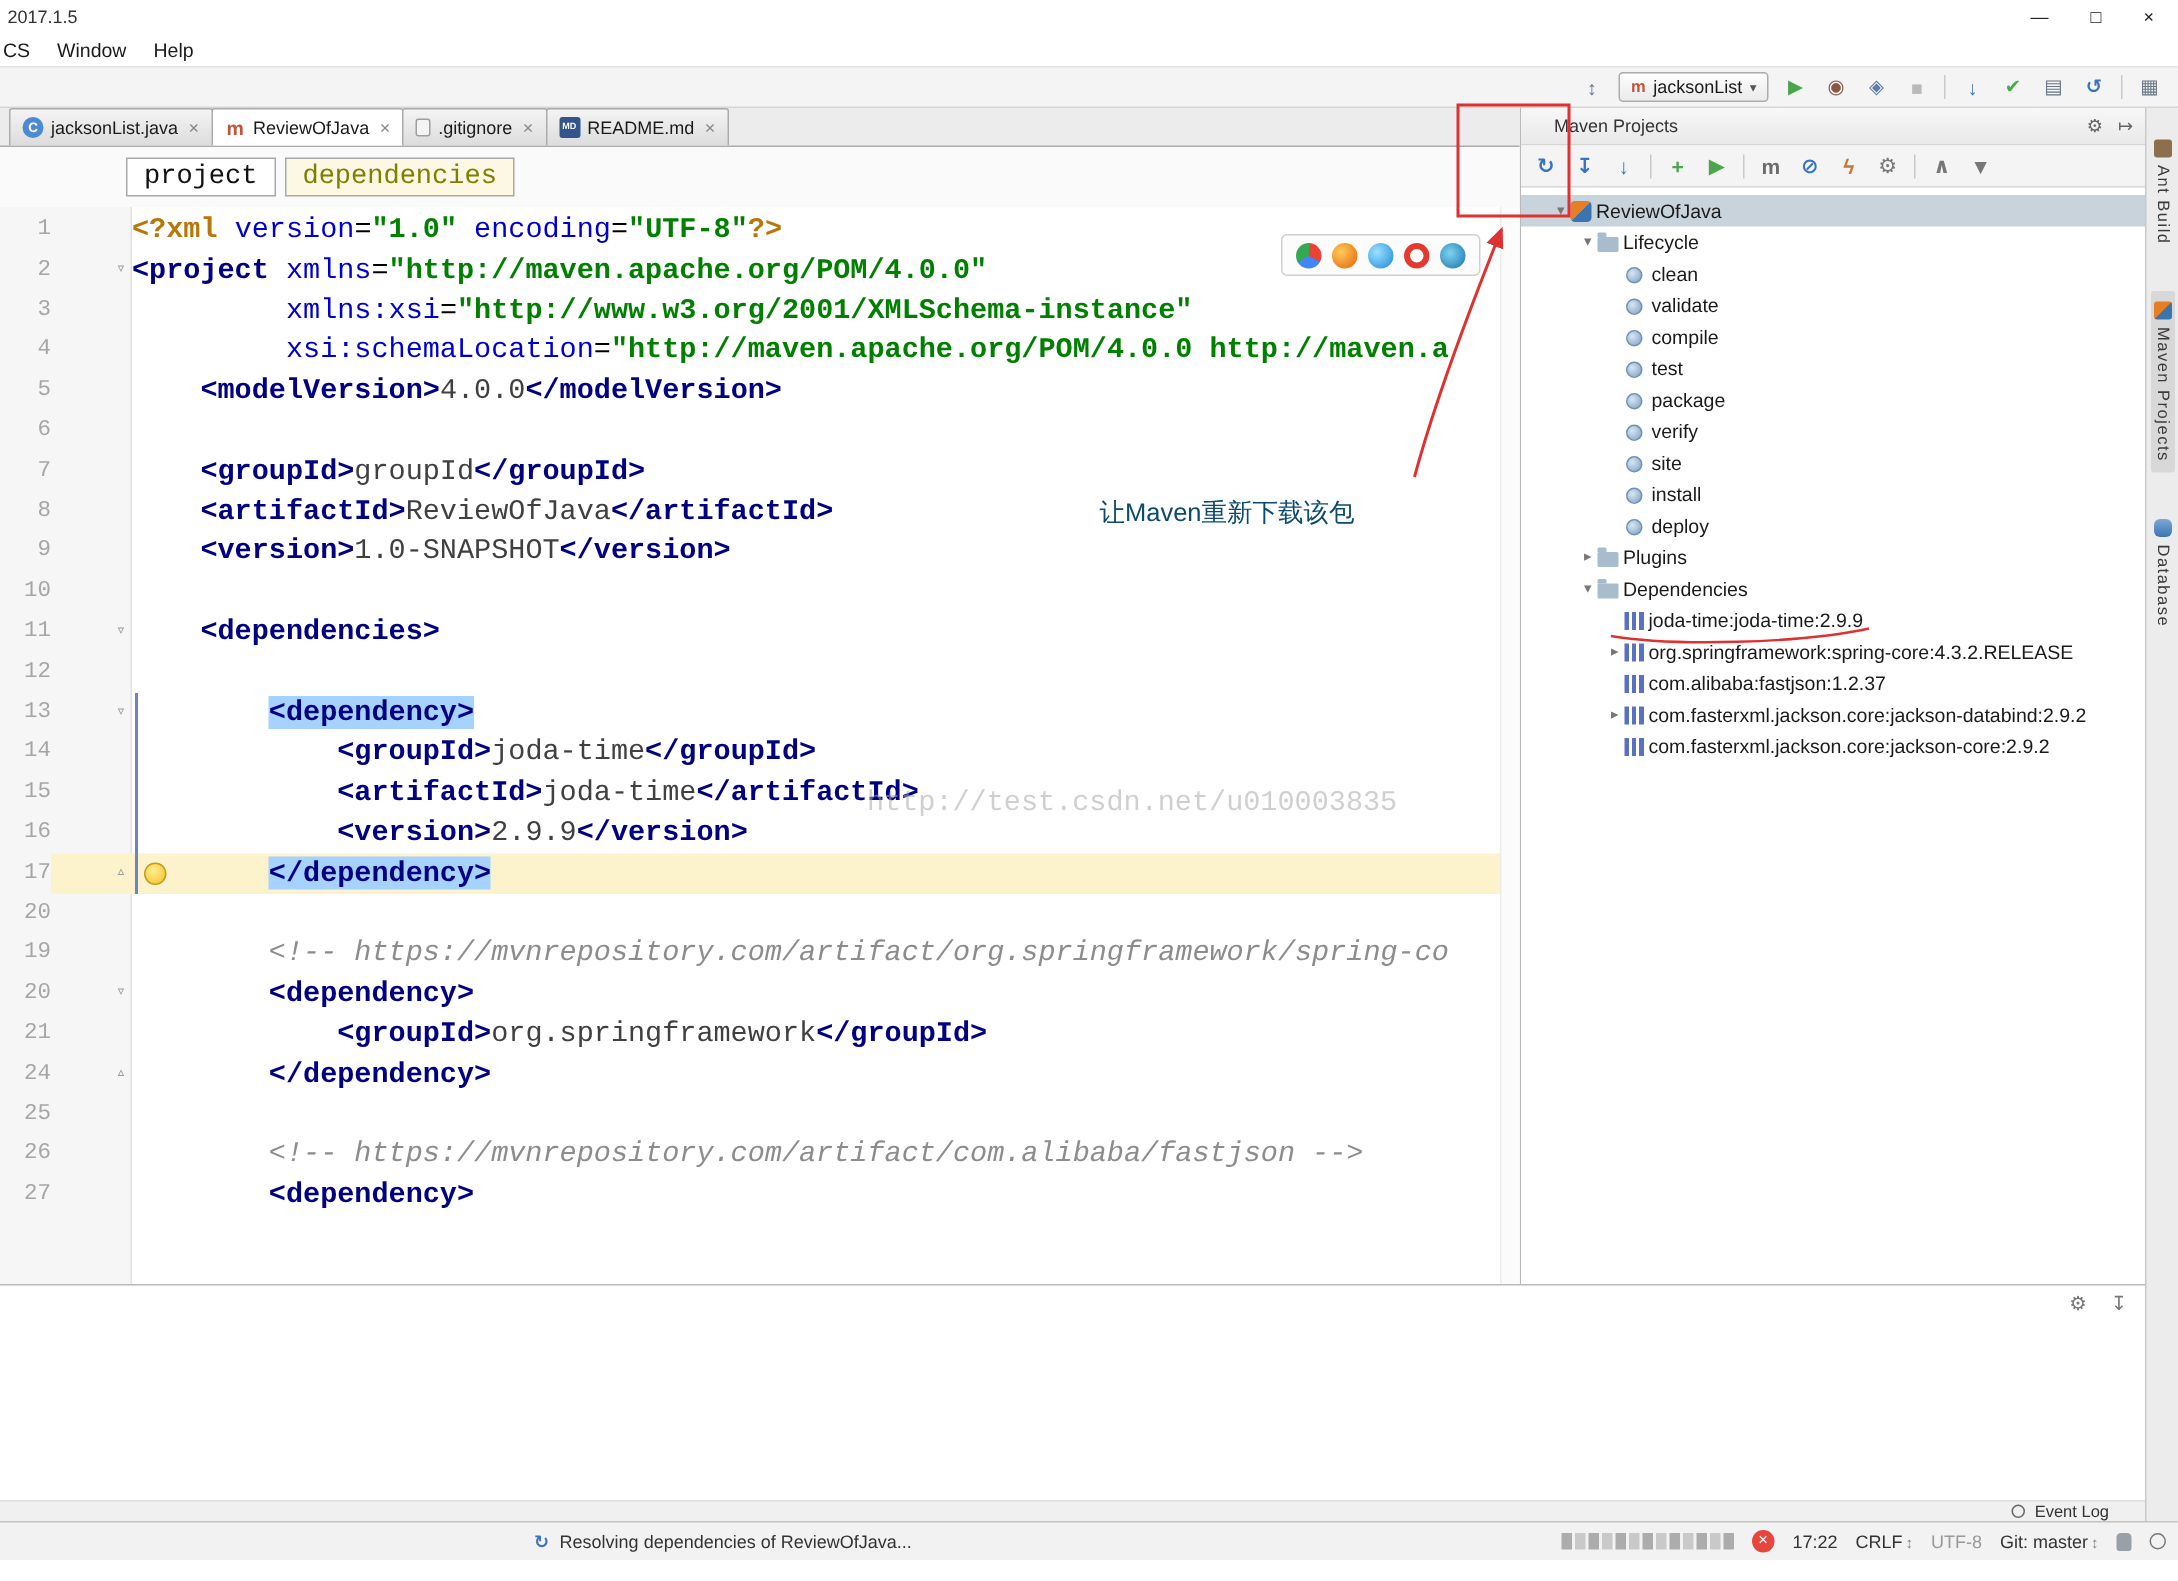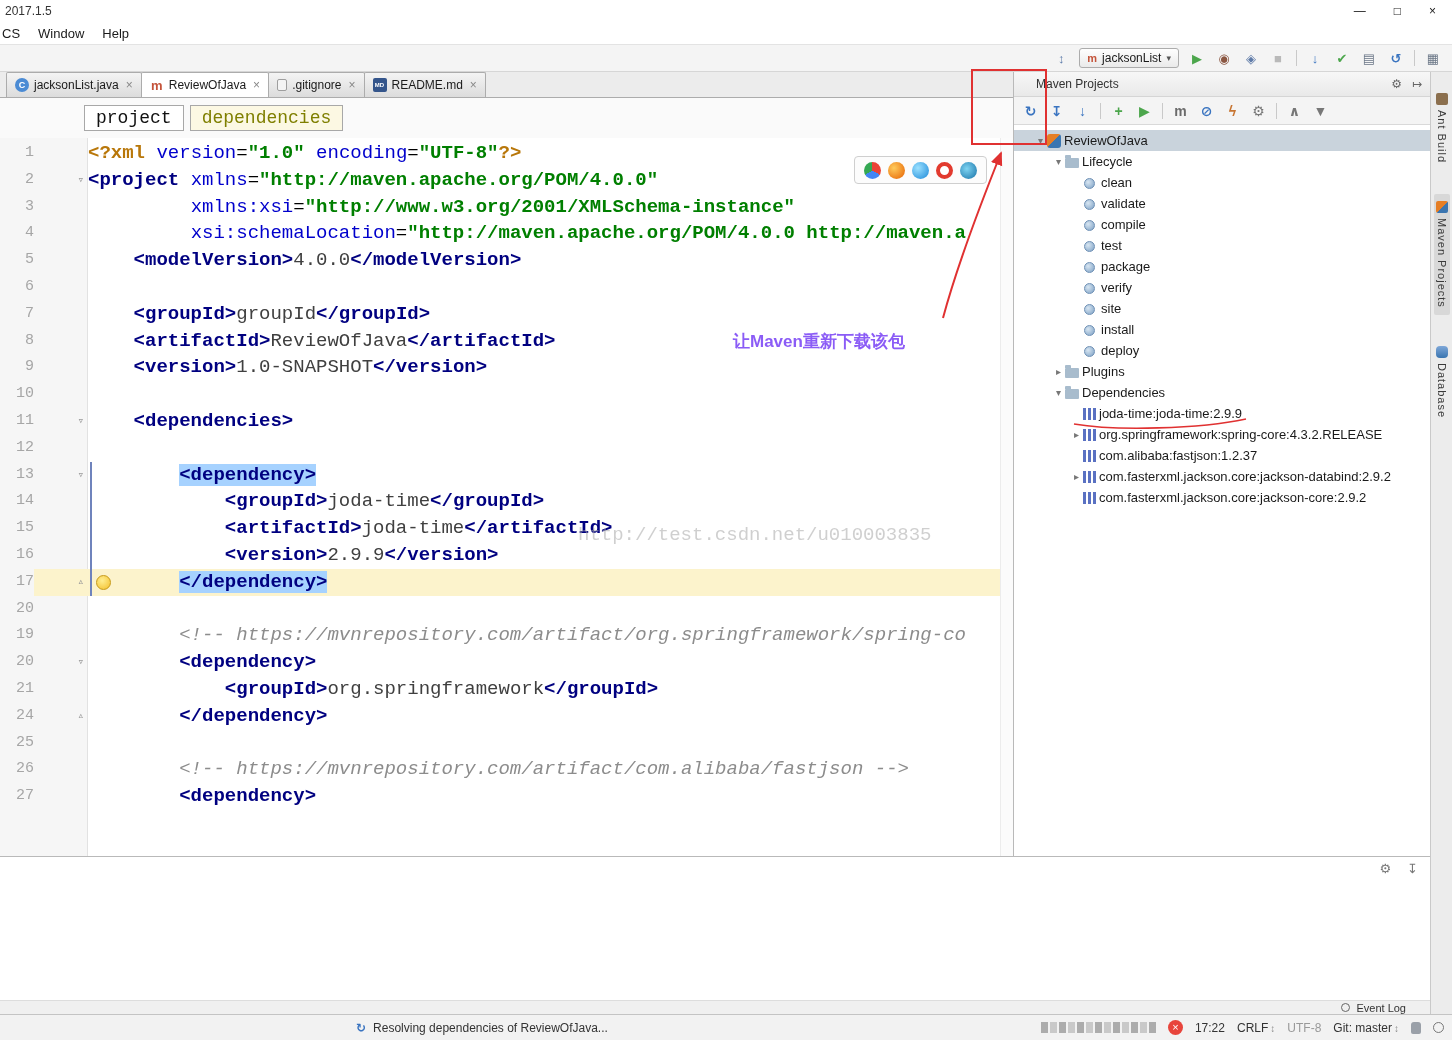--- a/index.html
+++ b/index.html
@@ -70,21 +70,21 @@
   .t-text { color:#404040; }
   .t-pi { color:#B8770A; font-weight:bold; }
   .t-com { color:#8C8C8C; font-style:italic; }
   .t-plain { color:#000; }
   .t-sel { background:#A6D2FF; }
   .range-line { position:absolute; left:90px; width:2px; background:#6F83BC; }
   .bulb { position:absolute; left:96px; width:15px; height:15px; border-radius:50%;
           background:radial-gradient(circle at 40% 35%,#FFEE90,#F3BF2B); border:1px solid #C79A18; }
   .watermark { position:absolute; left:578px; top:386px; font-size:19px; color:#A9A9A9; opacity:.55;
                font-family:"Liberation Mono","DejaVu Sans Mono",monospace; }
-  .annotation-cn { position:absolute; left:733px; top:192px; font-size:17px; font-weight:bold; color:#8b5cf6; }
+  .annotation-cn { position:absolute; left:733px; top:192px; font-size:17px; font-weight:normal; color:#0c4a6e; }
   .browser-bar { position:absolute; left:854px; top:18px; height:28px; display:flex; align-items:center;
                  gap:7px; padding:0 9px; background:#FCFCFC; border:1px solid #CFCFCF; border-radius:4px; }
   .bi { width:17px; height:17px; border-radius:50%; }
   .bi-chrome { background:conic-gradient(#EA4335 0 120deg,#4285F4 120deg 240deg,#34A853 240deg 360deg); }
   .bi-firefox { background:radial-gradient(circle at 35% 35%,#FFCB5C,#E66000); }
   .bi-safari { background:radial-gradient(circle at 35% 35%,#9BE1FF,#1B88D8); }
   .bi-opera { background:#fff; border:4px solid #E23A2E; }
   .bi-ie { background:radial-gradient(circle at 40% 40%,#7FD4F2,#1570A6); }
   .inspect-ok { position:absolute; right:3px; top:3px; color:#43A047; font-size:12px; }
   .scroll-track { position:absolute; right:0; top:0; bottom:0; width:13px; background:#FBFBFB;

